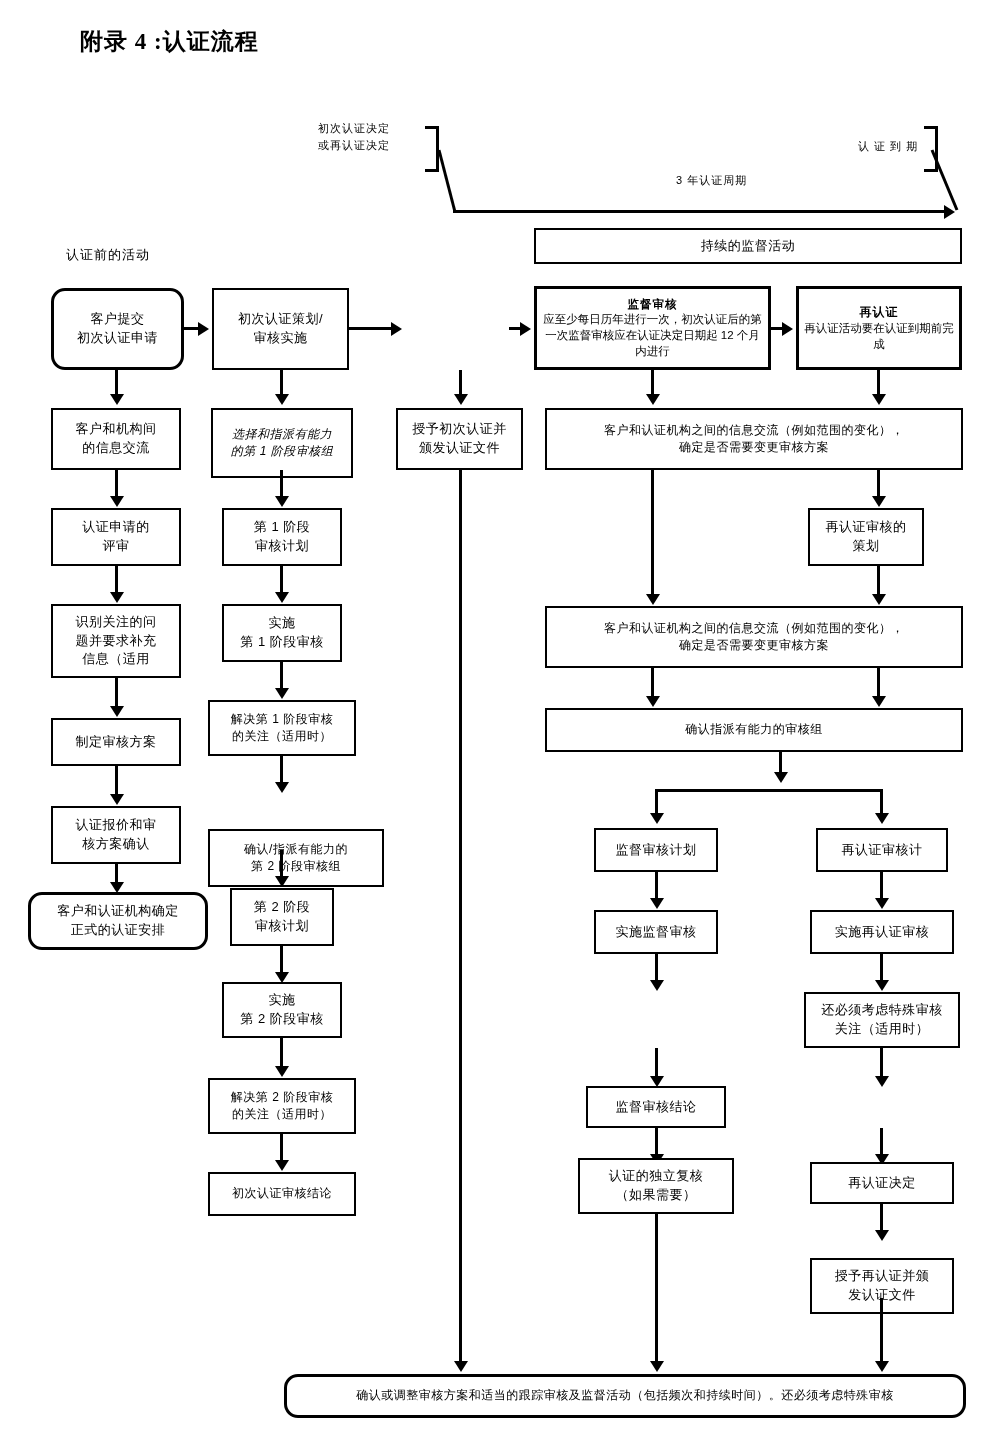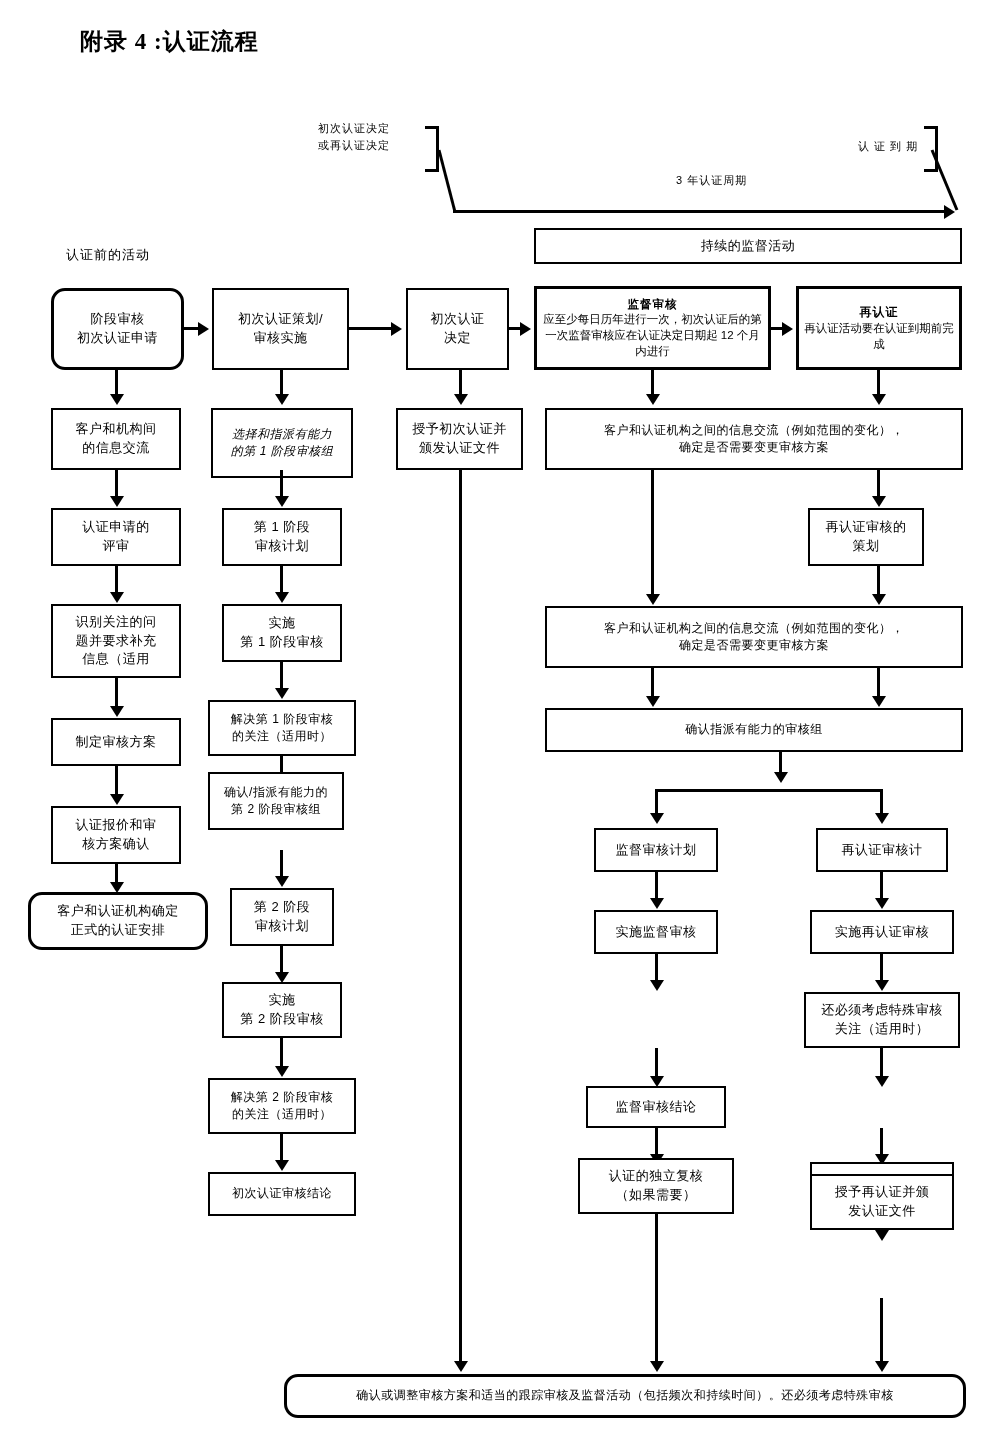--- a/index.html
+++ b/index.html
@@ -131,38 +131,32 @@
   <div class="arrow-r" style="left:944px; top:205px;"></div>
 
   <div class="sect-label" style="left:66px; top:246px;">认证前的活动</div>
 
   <div class="box" style="left:534px; top:228px; width:428px; height:36px;">
     <div class="inner">持续的监督活动</div>
   </div>
 
   <div class="box round thick" style="left:51px; top:288px; width:133px; height:82px;">
     <div class="inner">
-      <div>阶段审核</div>
+      <div>客户提交</div>
       <div>初次认证申请</div>
     </div>
   </div>
 
   <div class="box" style="left:212px; top:288px; width:137px; height:82px;">
     <div class="inner">
       <div>初次认证策划/</div>
       <div>审核实施</div>
     </div>
   </div>
 
-  <div class="box" style="left:406px; top:288px; width:103px; height:82px;">
-    <div class="inner">
-      <div>初次认证</div>
-      <div>决定</div>
-    </div>
-  </div>
 
   <div class="box thick tiny" style="left:534px; top:286px; width:237px; height:84px;">
     <div class="inner">
       <span class="hdr">监督审核</span>
       <span class="sub">应至少每日历年进行一次，初次认证后的第一次监督审核应在认证决定日期起 12 个月内进行</span>
     </div>
   </div>
 
   <div class="box thick small" style="left:796px; top:286px; width:166px; height:84px;">
     <div class="inner">
@@ -266,21 +260,21 @@
   <div class="arrow-d" style="left:275px; top:688px;"></div>
   <div class="box small" style="left:208px; top:700px; width:148px; height:56px;">
     <div class="inner">
       <div>解决第 1 阶段审核</div>
       <div>的关注（适用时）</div>
     </div>
   </div>
 
   <div class="vline" style="left:280px; top:756px; height:30px;"></div>
   <div class="arrow-d" style="left:275px; top:782px;"></div>
-  <div class="box small" style="left:208px; top:772px; width:136px; height:58px;">
+  <div class="box small" style="left:208px; top:829px; width:176px; height:58px;">
     <div class="inner">
       <div>确认/指派有能力的</div>
       <div>第 2 阶段审核组</div>
     </div>
   </div>
 
   <div class="vline" style="left:280px; top:850px; height:30px;"></div>
   <div class="arrow-d" style="left:275px; top:876px;"></div>
   <div class="box" style="left:230px; top:888px; width:104px; height:58px;">
     <div class="inner">
@@ -429,21 +423,21 @@
 
   <div class="vline" style="left:880px; top:1128px; height:30px;"></div>
   <div class="arrow-d" style="left:875px; top:1154px;"></div>
 
   <div class="box" style="left:810px; top:1162px; width:144px; height:42px;">
     <div class="inner">再认证决定</div>
   </div>
   <div class="vline" style="left:880px; top:1204px; height:30px;"></div>
   <div class="arrow-d" style="left:875px; top:1230px;"></div>
 
-  <div class="box" style="left:810px; top:1174px; width:144px; height:56px;">
+  <div class="box" style="left:810px; top:1258px; width:144px; height:56px;">
     <div class="inner">
       <div>授予再认证并颁</div>
       <div>发认证文件</div>
     </div>
   </div>
   <div class="vline" style="left:880px; top:1298px; height:67px;"></div>
   <div class="arrow-d" style="left:875px; top:1361px;"></div>
 
   <div class="box round thick small" style="left:284px; top:1374px; width:682px; height:44px;">
     <div class="inner">确认或调整审核方案和适当的跟踪审核及监督活动（包括频次和持续时间）。还必须考虑特殊审核</div>

